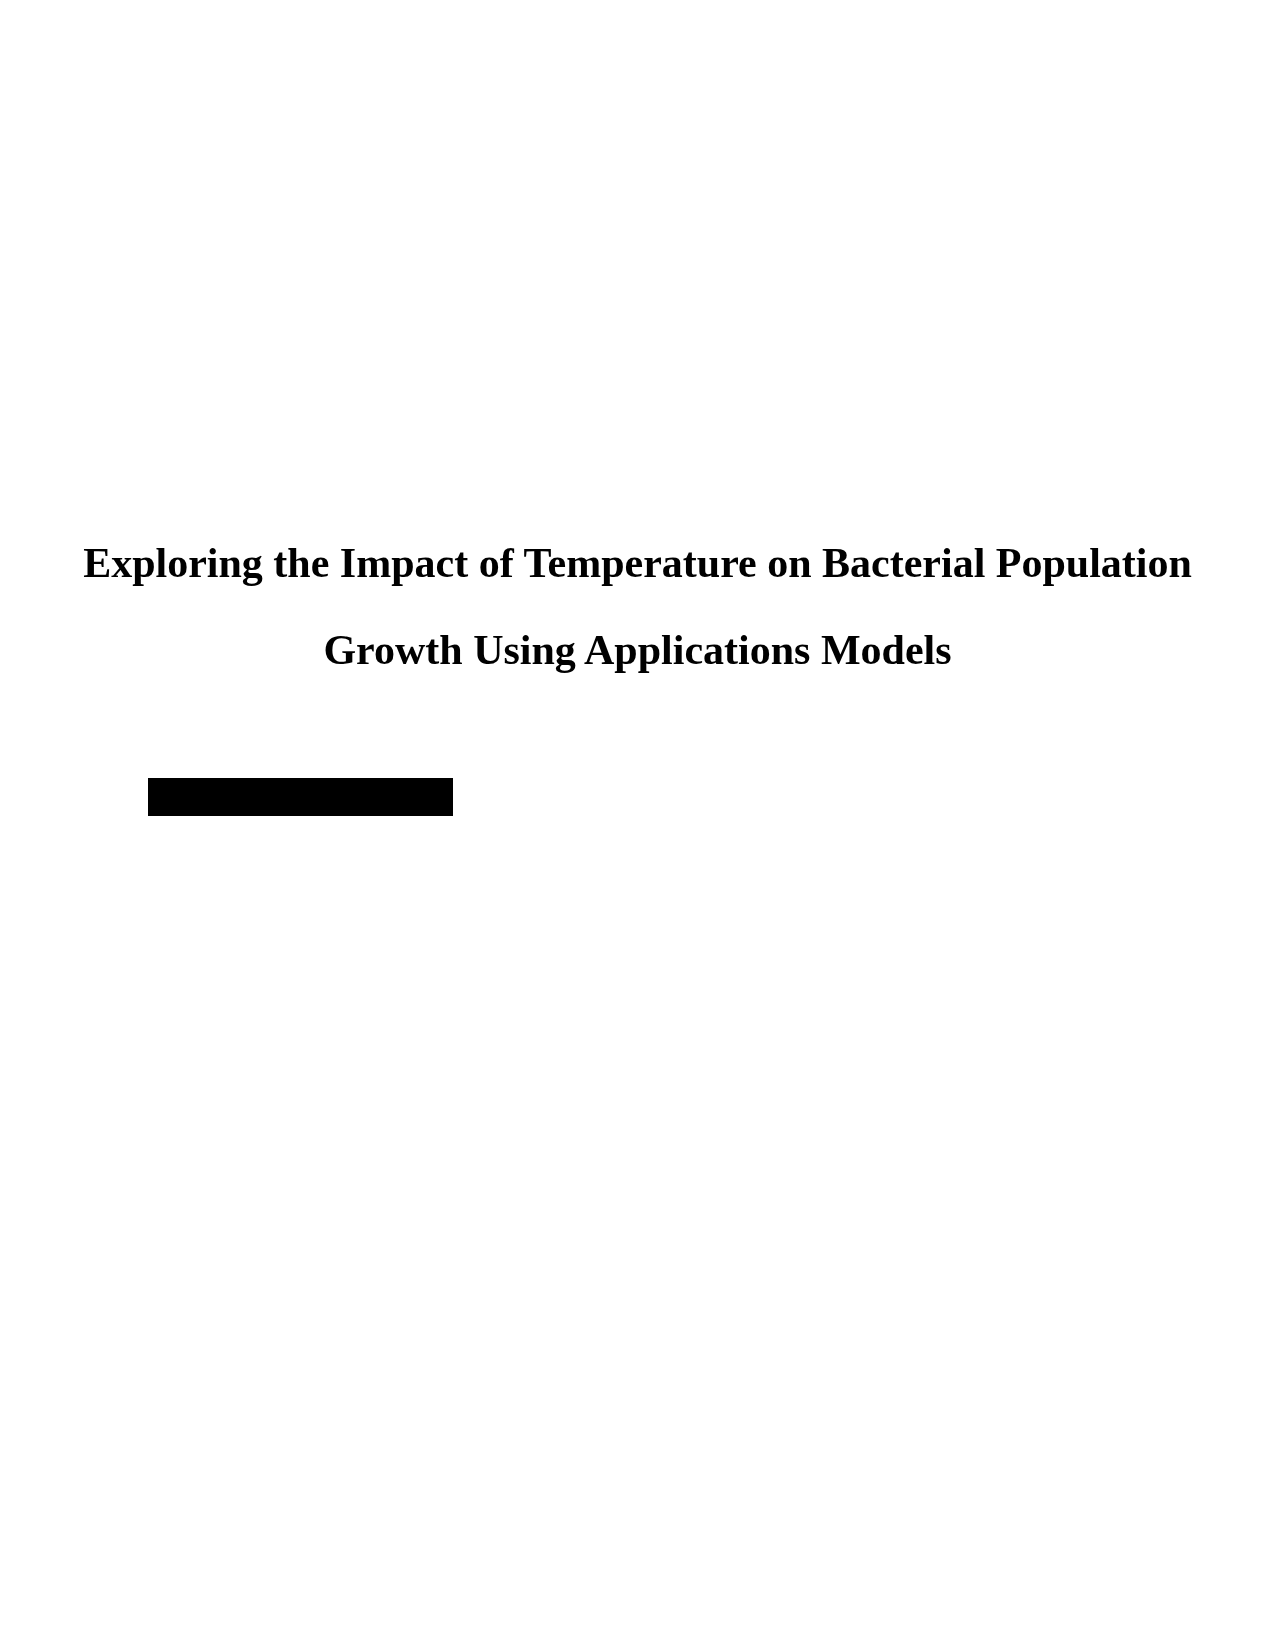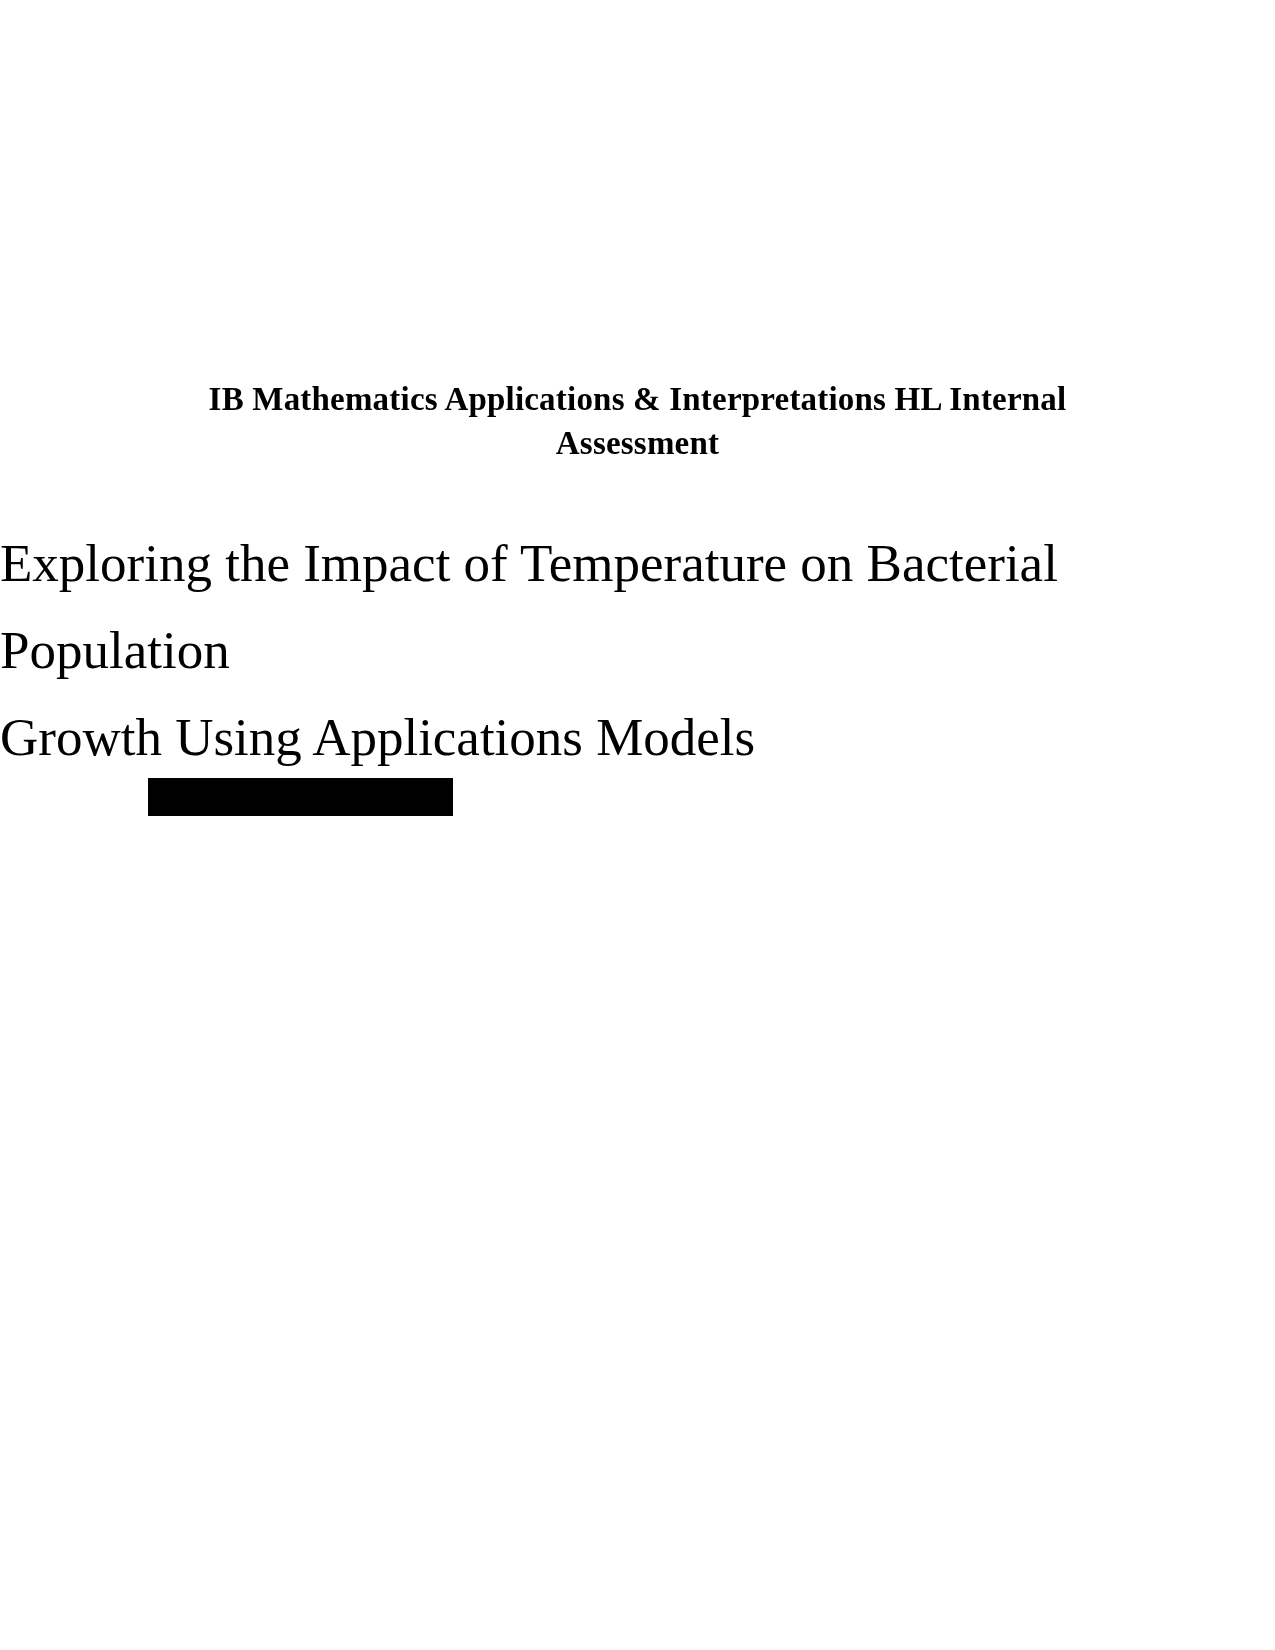--- a/index.html
+++ b/index.html
@@ -29,42 +29,39 @@
     font-size: 33px;
     font-weight: bold;
     line-height: 44px;
     letter-spacing: 0.2px;
   }
   .doc-title {
     position: absolute;
     top: 520px;
     left: 0;
     width: 1275px;
-    font-size: 53px;
-    font-weight: normal;
+    text-align: center;
+    font-size: 42px;
+    font-weight: bold;
     line-height: 87px;
   }
   .redaction-bar {
     position: absolute;
     left: 148px;
     top: 778px;
     width: 305px;
     height: 38px;
     background: #000000;
   }
 </style>
 </head>
 <body>
 
 <div class="page">
 
-  <div class="doc-heading">
-    <div>IB Mathematics Applications &amp; Interpretations HL Internal</div>
-    <div>Assessment</div>
-  </div>
 
   <div class="doc-title">
     <div>Exploring the Impact of Temperature on Bacterial Population</div>
     <div>Growth Using Applications Models</div>
   </div>
 
   <div class="redaction-bar"></div>
 
 </div>
 

